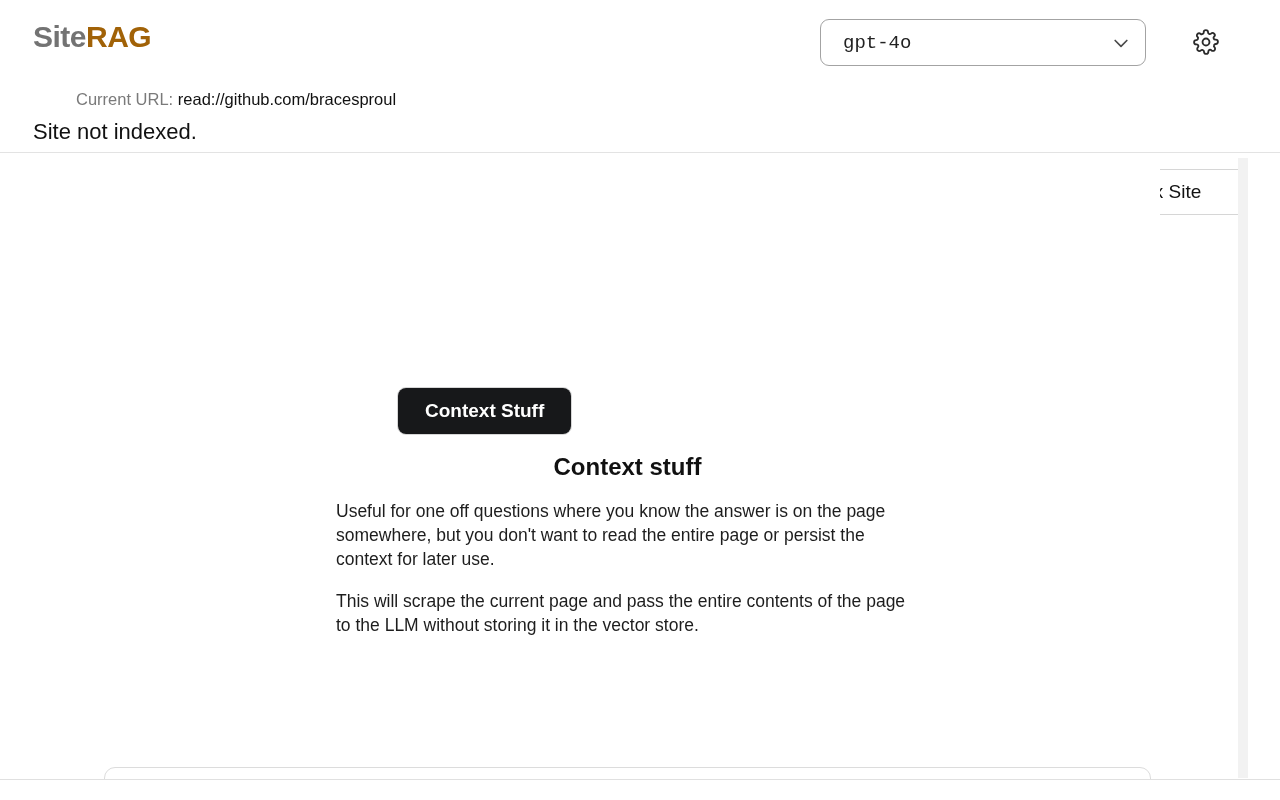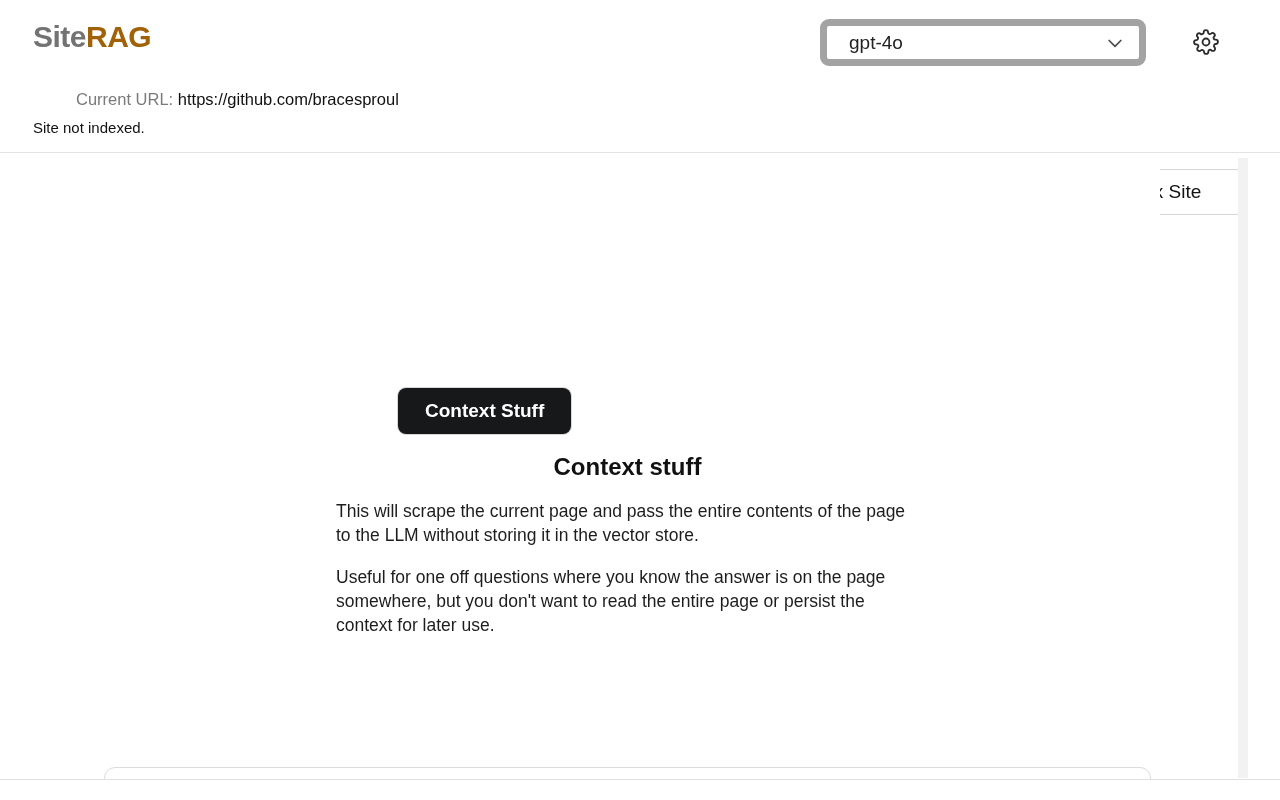--- a/index.html
+++ b/index.html
@@ -41,26 +41,27 @@
   }
   .logo .site { color: #737373; }
   .logo .rag  { color: #a16207; }
 
   .model-select {
     position: absolute;
     left: 820px;
     top: 19px;
     width: 326px;
     height: 47px;
-    border: 7px solid #a3a3a3;
+    border: 1px solid #a3a3a3;
     border-radius: 9px;
     background: #ffffff;
     display: flex;
     align-items: center;
     padding: 0 14px 0 22px;
+    font-family: Liberation Mono, monospace;
   }
   .model-select .value {
     flex: 1;
     font-size: 19px;
     color: #222222;
   }
   .chev {
     width: 20px; height: 20px;
     display: block;
   }
@@ -93,21 +94,21 @@
     top: 10px;
     font-size: 16.5px;
     white-space: nowrap;
   }
   .url-label { color: #7a7a7a; margin-left: 43px; }
   .url-value { color: #111111; }
   .index-status {
     position: absolute;
     left: 33px;
     top: 39px;
-    font-size: 15px;
+    font-size: 22px;
     color: #111111;
   }
 
   .btn-outline {
     position: absolute;
     height: 46px;
     border: 1px solid #d6d6d6;
     border-radius: 9px;
     background: #ffffff;
     font-size: 19px;
@@ -295,41 +296,41 @@
           <circle cx="12" cy="12" r="3.2"></circle>
           <path d="M19.4 15a1.6 1.6 0 0 0 .33 1.76l.06.06a2 2 0 1 1-2.83 2.83l-.06-.06a1.6 1.6 0 0 0-1.76-.33 1.6 1.6 0 0 0-.97 1.47V21a2 2 0 1 1-4 0v-.1a1.6 1.6 0 0 0-1.05-1.47 1.6 1.6 0 0 0-1.76.33l-.06.06a2 2 0 1 1-2.83-2.83l.06-.06a1.6 1.6 0 0 0 .33-1.76 1.6 1.6 0 0 0-1.47-.97H3a2 2 0 1 1 0-4h.1a1.6 1.6 0 0 0 1.47-1.05 1.6 1.6 0 0 0-.33-1.76l-.06-.06a2 2 0 1 1 2.83-2.83l.06.06A1.6 1.6 0 0 0 8.83 4.6h.08A1.6 1.6 0 0 0 9.88 3.13V3a2 2 0 1 1 4 0v.1a1.6 1.6 0 0 0 .97 1.47 1.6 1.6 0 0 0 1.76-.33l.06-.06a2 2 0 1 1 2.83 2.83l-.06.06a1.6 1.6 0 0 0-.33 1.76v.08a1.6 1.6 0 0 0 1.47.97H21a2 2 0 1 1 0 4h-.1a1.6 1.6 0 0 0-1.47.97z"></path>
         </svg>
       </span>
     </button>
   </div>
 
   <div class="urlrow">
     <div class="url-line">
       <span class="url-label">Current URL:</span>
-      <span class="url-value">https://github.com/bracesproul</span>
+      <span class="url-value">read://github.com/bracesproul</span>
     </div>
     <div class="index-status">Site not indexed.</div>
 
     <button class="btn-outline" id="index-page-btn">Index Page</button>
     <button class="btn-outline" id="index-site-btn">Index Site</button>
   </div>
 
   <div class="divider"></div>
 
   <div class="content">
 
     <div class="tabs">
       <button class="tab active">Context Stuff</button>
     </div>
 
     <div class="panel-title">Context stuff</div>
 
     <div class="panel-body">
+      <p>Useful for one off questions where you know the answer is on the page somewhere, but you don't want to read the entire page or persist the context for later use.</p>
       <p>This will scrape the current page and pass the entire contents of the page to the LLM without storing it in the vector store.</p>
-      <p>Useful for one off questions where you know the answer is on the page somewhere, but you don't want to read the entire page or persist the context for later use.</p>
     </div>
 
     <div class="composer">
       <textarea class="composer-input" placeholder="Write a message..." style=""></textarea>
 
     </div>
     <div class="caret"></div>
   </div>
 
   <div class="scroll-track"></div>

